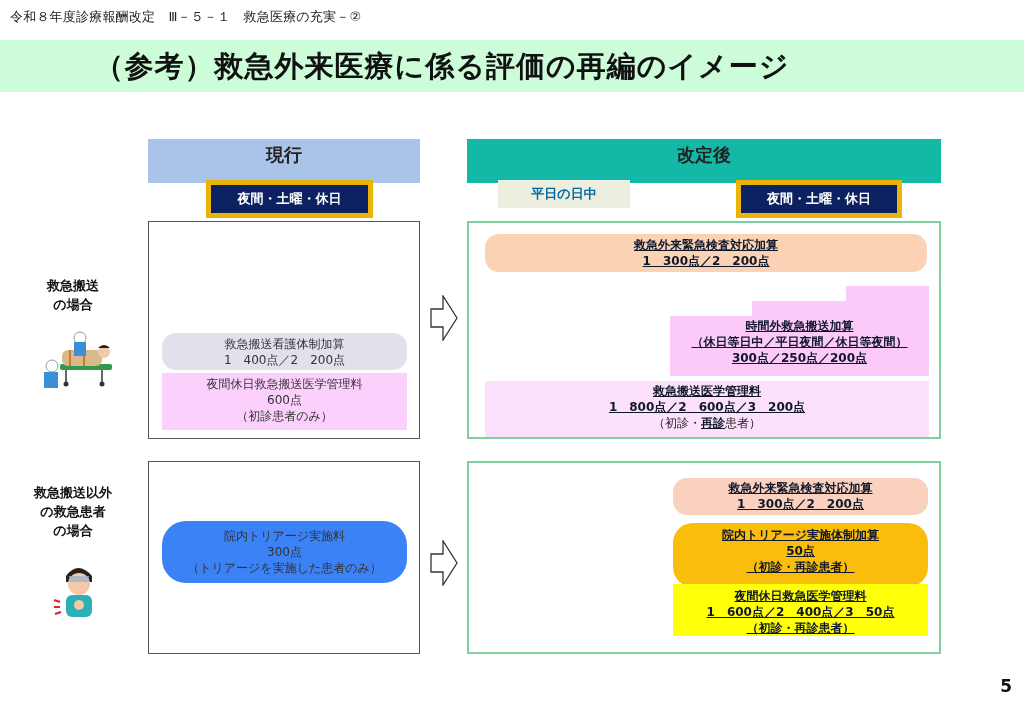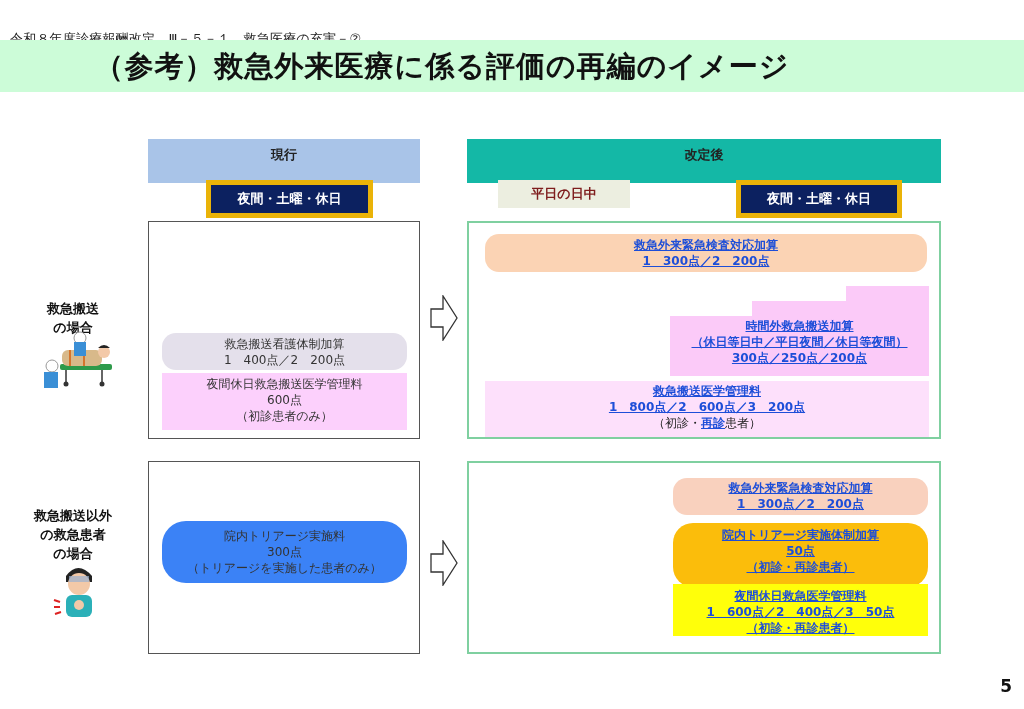--- a/index.html
+++ b/index.html
@@ -3,47 +3,47 @@
 <meta charset="utf-8">
 <style>
   html, body { margin: 0; padding: 0; }
   body {
     width: 1024px; height: 709px; position: relative; overflow: hidden;
     background: #ffffff;
     font-family: "DejaVu Sans", "Liberation Sans", sans-serif;
     color: #222;
   }
   .abs { position: absolute; }
-  .breadcrumb { left: 10px; top: 8px; font-size: 13px; color: #222; white-space: pre; letter-spacing: 0.2px; margin-top: 22px; }
+  .breadcrumb { left: 10px; top: 8px; font-size: 13px; color: #222; white-space: pre; letter-spacing: 0.2px; }
   .title-band { left: 0; top: 40px; width: 1024px; height: 52px; background: #ccfcd8; }
   .title { left: 0; top: 40px; width: 884px; height: 52px; line-height: 52px; text-align: center;
            font-size: 29px; font-weight: bold; color: #111; letter-spacing: 1px; }
 
-  .hdr { height: 44px; line-height: 32px; text-align: center; font-size: 13px; font-weight: bold; color: #222; }
+  .hdr { height: 44px; line-height: 32px; text-align: center; font-size: 18px; font-weight: bold; color: #222; }
   .hdr-current { left: 148px; top: 139px; width: 272px; background: #a9c4e8; }
   .hdr-after { left: 467px; top: 139px; width: 474px; background: #14b8a6; }
   .navy { background: #0c2160; color: #fff; height: 28px; line-height: 28px; text-align: center; font-size: 13px; font-weight: bold; border: 5px solid #eab308; }
   .tag-cur { left: 206px; top: 180px; width: 157px; }
   .tag-after { left: 736px; top: 180px; width: 156px; }
   .tag-day { left: 498px; top: 180px; width: 132px; height: 28px; line-height: 28px; text-align: center;
-             background: #eceee0; font-size: 13px; font-weight: bold; color: #7f1d1d; }
+             background: #eceee0; font-size: 13px; font-weight: bold; color: #0369a1; }
 
-  .case-label { text-align: center; font-size: 13px; font-weight: bold; line-height: 19px; color: #111; margin-top: 23px; }
+  .case-label { text-align: center; font-size: 13px; font-weight: bold; line-height: 19px; color: #111; }
   .case1 { left: 18px; top: 276px; width: 110px; }
   .case2 { left: 14px; top: 483px; width: 118px; }
 
   .panel-cur { border: 1.5px solid #555; background: #fff; box-sizing: border-box; }
   .panel-after { border: 2px solid #7fd0a0; background: #fff; box-sizing: border-box; }
   .p1 { left: 148px; top: 221px; width: 272px; height: 218px; }
   .p2 { left: 467px; top: 221px; width: 474px; height: 218px; }
   .p3 { left: 148px; top: 461px; width: 272px; height: 193px; }
   .p4 { left: 467px; top: 461px; width: 474px; height: 193px; }
 
   .box { text-align: center; font-size: 12px; line-height: 16px; box-sizing: border-box; }
-  .link { color: #1d4ed8; font-weight: bold; text-decoration: underline; }
+  .link { color: #0f172a; font-weight: bold; text-decoration: underline; }
   .lines div { white-space: pre; }
 
   .b-nurse { left: 162px; top: 333px; width: 245px; height: 37px; background: #e4e0eb; border-radius: 14px; padding-top: 3px; color: #333; }
   .b-mgmt-old { left: 162px; top: 373px; width: 245px; height: 57px; background: #fcd0fc; padding-top: 3px; color: #333; }
 
   .b-test1 { left: 485px; top: 234px; width: 442px; height: 38px; background: #fbd3b4; border-radius: 14px; padding-top: 3px; }
   .b-steps-1 { left: 846px; top: 286px; width: 83px; height: 90px; background: #fbcaf8; }
   .b-steps-2 { left: 752px; top: 301px; width: 177px; height: 75px; background: #fbcaf8; }
   .b-steps-3 { left: 670px; top: 316px; width: 259px; height: 60px; background: #fbcaf8; }
   .b-offhours { left: 670px; top: 318px; width: 259px; height: 56px; padding-top: 0px; }

